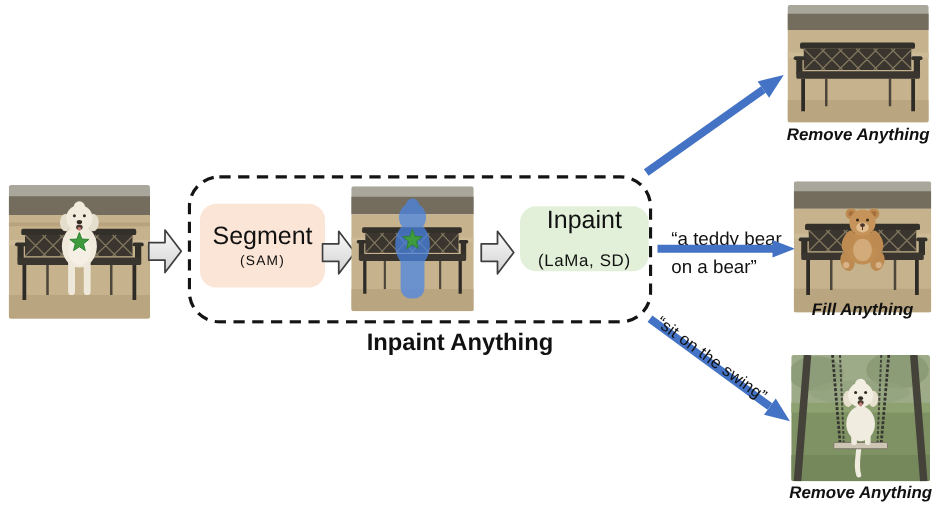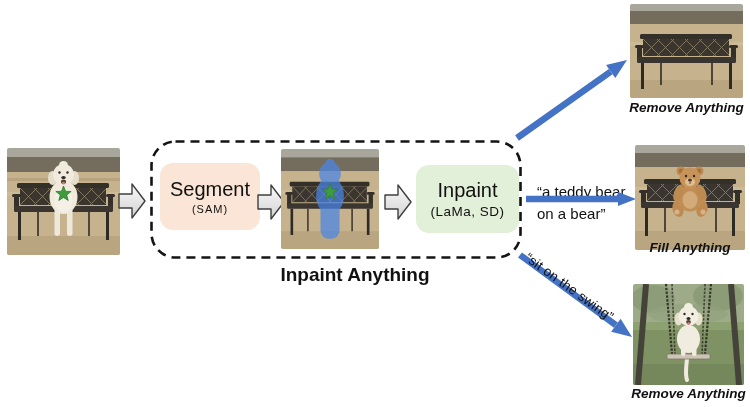--- a/index.html
+++ b/index.html
@@ -126,26 +126,26 @@
         <rect x="45.5" y="55" width="22" height="41" rx="9"></rect>
       </g>
       <polygon transform="translate(56.5,46) scale(1.15)" points="0,-8 2,-2.75 7.61,-2.47 3.23,1.05 4.7,6.47 0,3.4 -4.7,6.47 -3.23,1.05 -7.61,-2.47 -2,-2.75" style="fill:var(--star_green)" stroke="#2c7f2f" stroke-width="0.7"></polygon>
     </svg>
   </div>
 
   <svg class="abs" style="left:384px; top:181px;" width="28" height="42" viewBox="0 0 28 42">
     <polygon points="1,14 14,14 14,4 27,21 14,38 14,28 1,28" fill="url(#gradArrow)" style="stroke:var(--gray_arrow_stroke)" stroke-width="1.4" stroke-linejoin="round"></polygon>
   </svg>
 
-  <div class="abs pipe-box inp inpaint" style="left:416px; top:165px; width:103px; height:68px;">
+  <div class="abs pipe-box inp inpaint" style="left:416px; top:165px; width:103px; height:52px;justify-content:space-between;">
     <div class="bt">Inpaint</div>
     <div class="bs">(LaMa, SD)</div>
   </div>
 
-  <div class="abs diagram-title" style="left:239px; top:264px; width:232px;">Inpaint Anything</div>
+  <div class="abs diagram-title" style="left:252px; top:264px; width:232px;">Inpaint Anything</div>
 
   <svg class="abs" style="left:508px; top:52px;" width="130" height="95" viewBox="0 0 130 95">
     <line x1="9" y1="86" x2="102.7" y2="19.6" style="stroke:var(--accent_blue)" stroke-width="6.5"></line>
     <polygon points="119,8 107.3,26.1 98.1,13.1" style="fill:var(--accent_blue)"></polygon>
   </svg>
 
   <div class="abs prompt" style="left:537px; top:147px;margin-top:34px;">
     <div>“a teddy bear</div>
     <div>on a bear”</div>
   </div>

